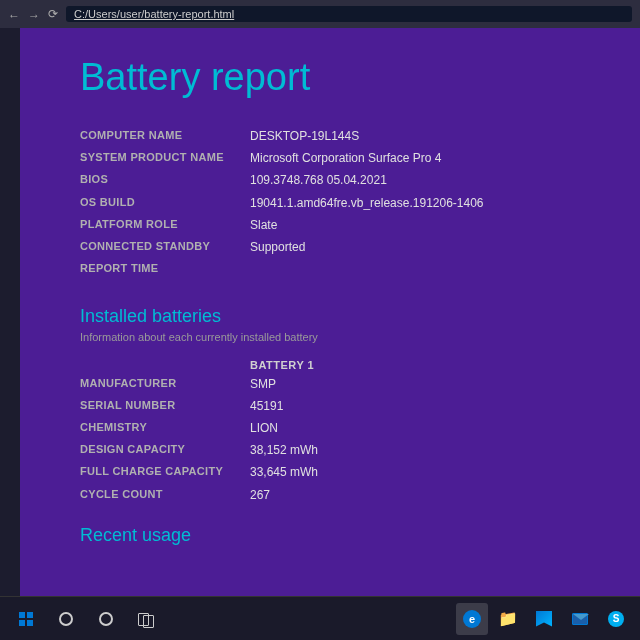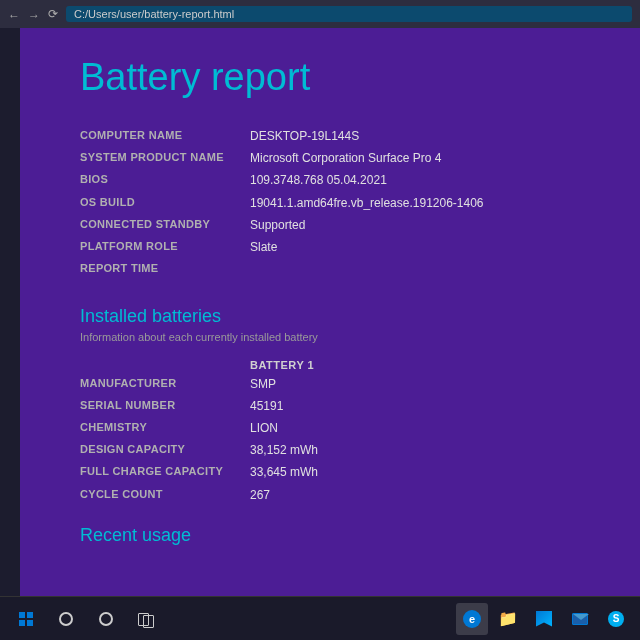--- a/index.html
+++ b/index.html
@@ -28,26 +28,27 @@
       align-items: center;
       padding: 0 8px;
       gap: 8px;
       flex-shrink: 0;
     }
     .browser-bar-icon {
       color: #aaa;
       font-size: 12px;
     }
     .browser-url {
-      background: #0c4a6e;
+      background: #0f172a;
       border-radius: 3px;
       padding: 2px 8px;
       color: #ccc;
       font-size: 11px;
       flex: 1;
+      text-decoration: underline;
     }
 
     
     .content {
       flex: 1;
       background: #4c1d95;
       padding: 20px 60px;
       overflow: hidden;
       color: #d4d4d4;
       margin-left: 20px;
@@ -331,26 +332,26 @@
     </div>
         <div class="info-row">
       <span class="info-label">BIOS</span>
       <span class="info-value">109.3748.768 05.04.2021</span>
     </div>
         <div class="info-row">
       <span class="info-label">OS BUILD</span>
       <span class="info-value">19041.1.amd64fre.vb_release.191206-1406</span>
     </div>
         <div class="info-row">
+      <span class="info-label">PLATFORM ROLE</span>
+      <span class="info-value">Slate</span>
+    </div>
+        <div class="info-row">
       <span class="info-label">CONNECTED STANDBY</span>
       <span class="info-value">Supported</span>
-    </div>
-        <div class="info-row">
-      <span class="info-label">PLATFORM ROLE</span>
-      <span class="info-value">Slate</span>
     </div>
         <div class="info-row">
       <span class="info-label">REPORT TIME</span>
     </div>
       </div>
 
     <div>
       <div class="section-title">Installed batteries</div>
       <div class="section-subtitle">Information about each currently installed battery</div>
 

